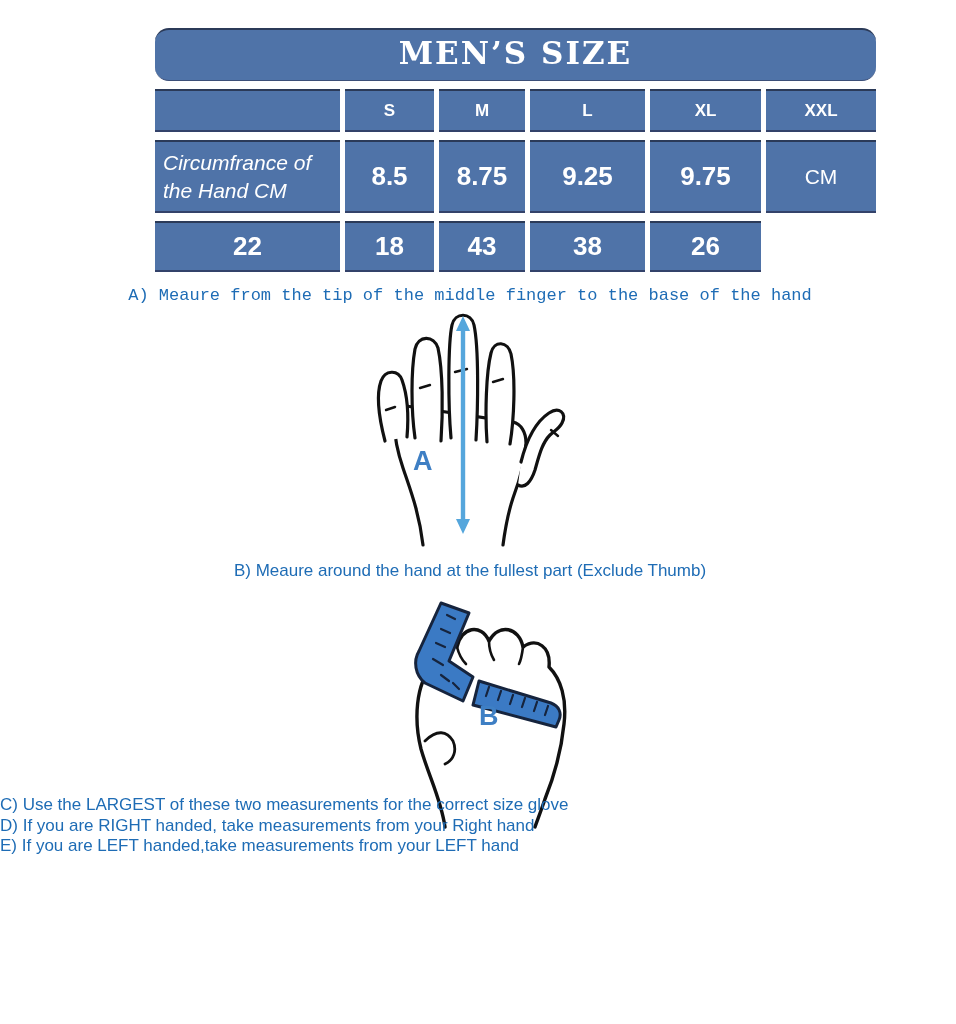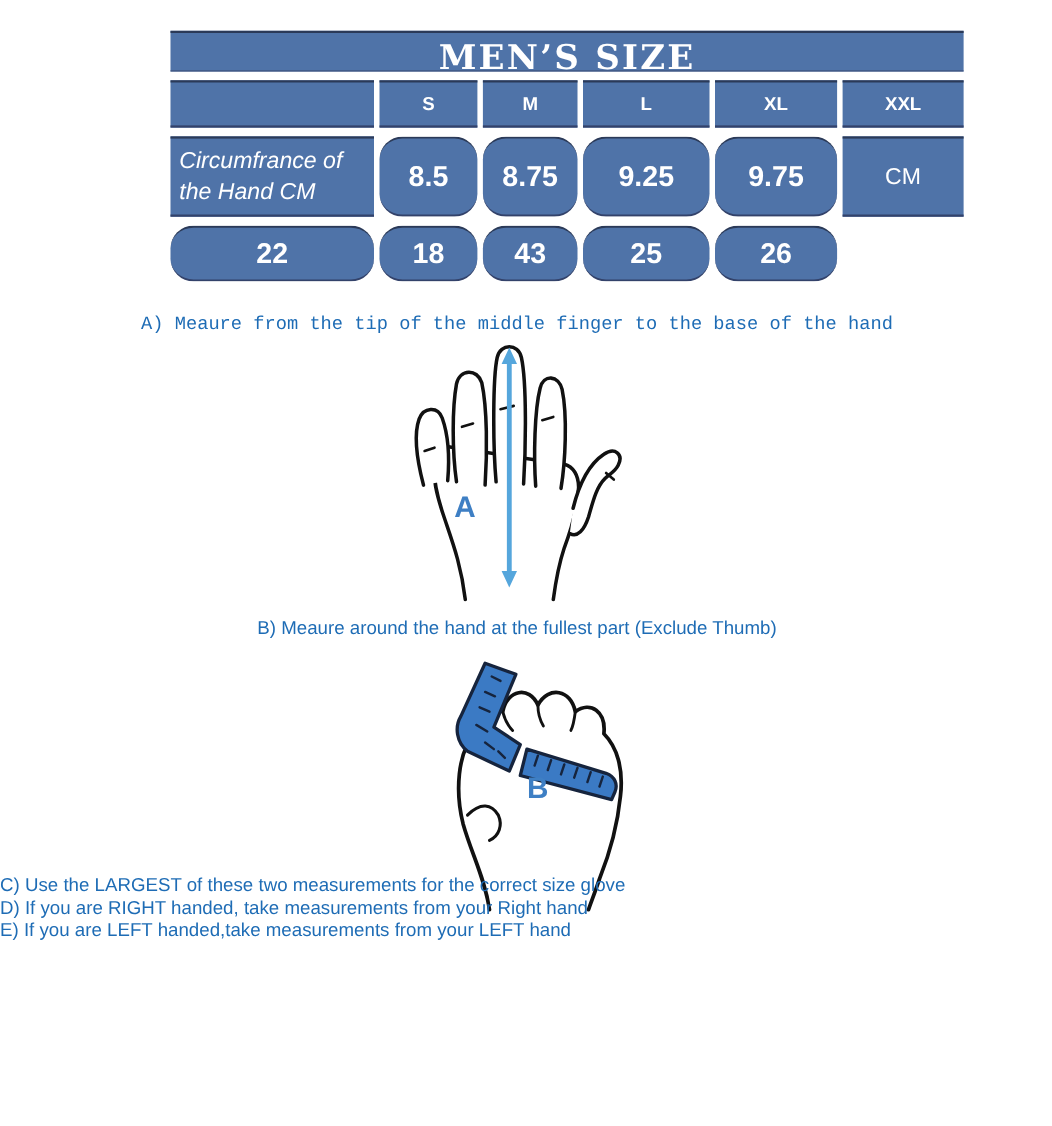--- a/index.html
+++ b/index.html
@@ -2,42 +2,43 @@
 <html><head>
 <meta charset="utf-8">
 <style>
   * { margin: 0; padding: 0; box-sizing: border-box; }
   html, body { width: 956px; height: 1024px; background: #ffffff; overflow: hidden; }
   body { font-family: "Liberation Sans", sans-serif; position: relative; }
 
   
   .size-sheet { position: absolute; left: 155px; top: 28px; width: 721px; }
   .title-bar {
-    height: 37px; background: #4f73a8;
+    height: 53px; background: #4f73a8;
     border-top: 2px solid #2b3a58; border-bottom: 1px solid #3c4f78;
     color: #ffffff; text-align: center;
     font-family: "DejaVu Serif", serif; font-weight: bold;
     font-size: 31px; letter-spacing: 2px; line-height: 46px;
     margin-bottom: 8px;
+    border-radius: 14px;
   }
   .size-grid {
     display: grid;
     grid-template-columns: 185px 89px 86px 115px 111px 110px;
     grid-template-rows: 43px 73px 51px;
     column-gap: 5px; row-gap: 8px;
   }
   .cell {
     background: #4f73a8;
     border-top: 2px solid #2b3a58; border-bottom: 2px solid #33426a;
     color: #ffffff; display: flex; align-items: center; justify-content: center;
   }
   .cell.head { font-size: 17px; font-weight: bold; }
   .cell.rowlabel { font-size: 21px; font-weight: normal; line-height: 28px; }
   .cell.rowlabel.left { justify-content: flex-start; padding-left: 8px; padding-right: 4px; font-style: italic; }
-  .cell.val { font-size: 26px; font-weight: bold; border-radius: 21px; }
+  .cell.val { font-size: 26px; font-weight: bold; }
 
   
   .instr {
     position: absolute; left: 0; width: 940px; text-align: center;
     color: #1e6cb5; font-size: 17px;
   }
   .instr-a { top: 286px; font-family: Liberation Mono, monospace; }
   .instr-b { top: 561px; }
   .instr-block { position: absolute; left: 0; width: 940px; top: 795px;
     text-align: left; color: #1e6cb5; font-size: 17px; line-height: 20.5px; }
@@ -66,21 +67,21 @@
     <div class="cell rowlabel left">Circumfrance of the Hand CM</div>
     <div class="cell val">8.5</div>
     <div class="cell val">8.75</div>
     <div class="cell val">9.25</div>
     <div class="cell val">9.75</div>
 
     <div class="cell rowlabel">CM</div>
     <div class="cell val">22</div>
     <div class="cell val">18</div>
     <div class="cell val">43</div>
-    <div class="cell val">25</div>
+    <div class="cell val">38</div>
     <div class="cell val">26</div>
   </div>
 </div>
 
 <div class="instr instr-a">A) Meaure from the tip of the middle finger to the base of the hand</div>
 
 <div class="hand-a-box">
   <svg width="215" height="237" viewBox="0 0 215 237">
 
     <path d="M68 235 C64 202 56 182 48 158 C42 140 38 124 40 108 C41 99 45 95 51 96 L158 112 C166 114 171 122 171 133 C170 153 164 172 158 188 C153 203 150 220 148 235" fill="#ffffff" stroke="#111111" stroke-width="3.2" stroke-linejoin="round" stroke-linecap="round"></path>

